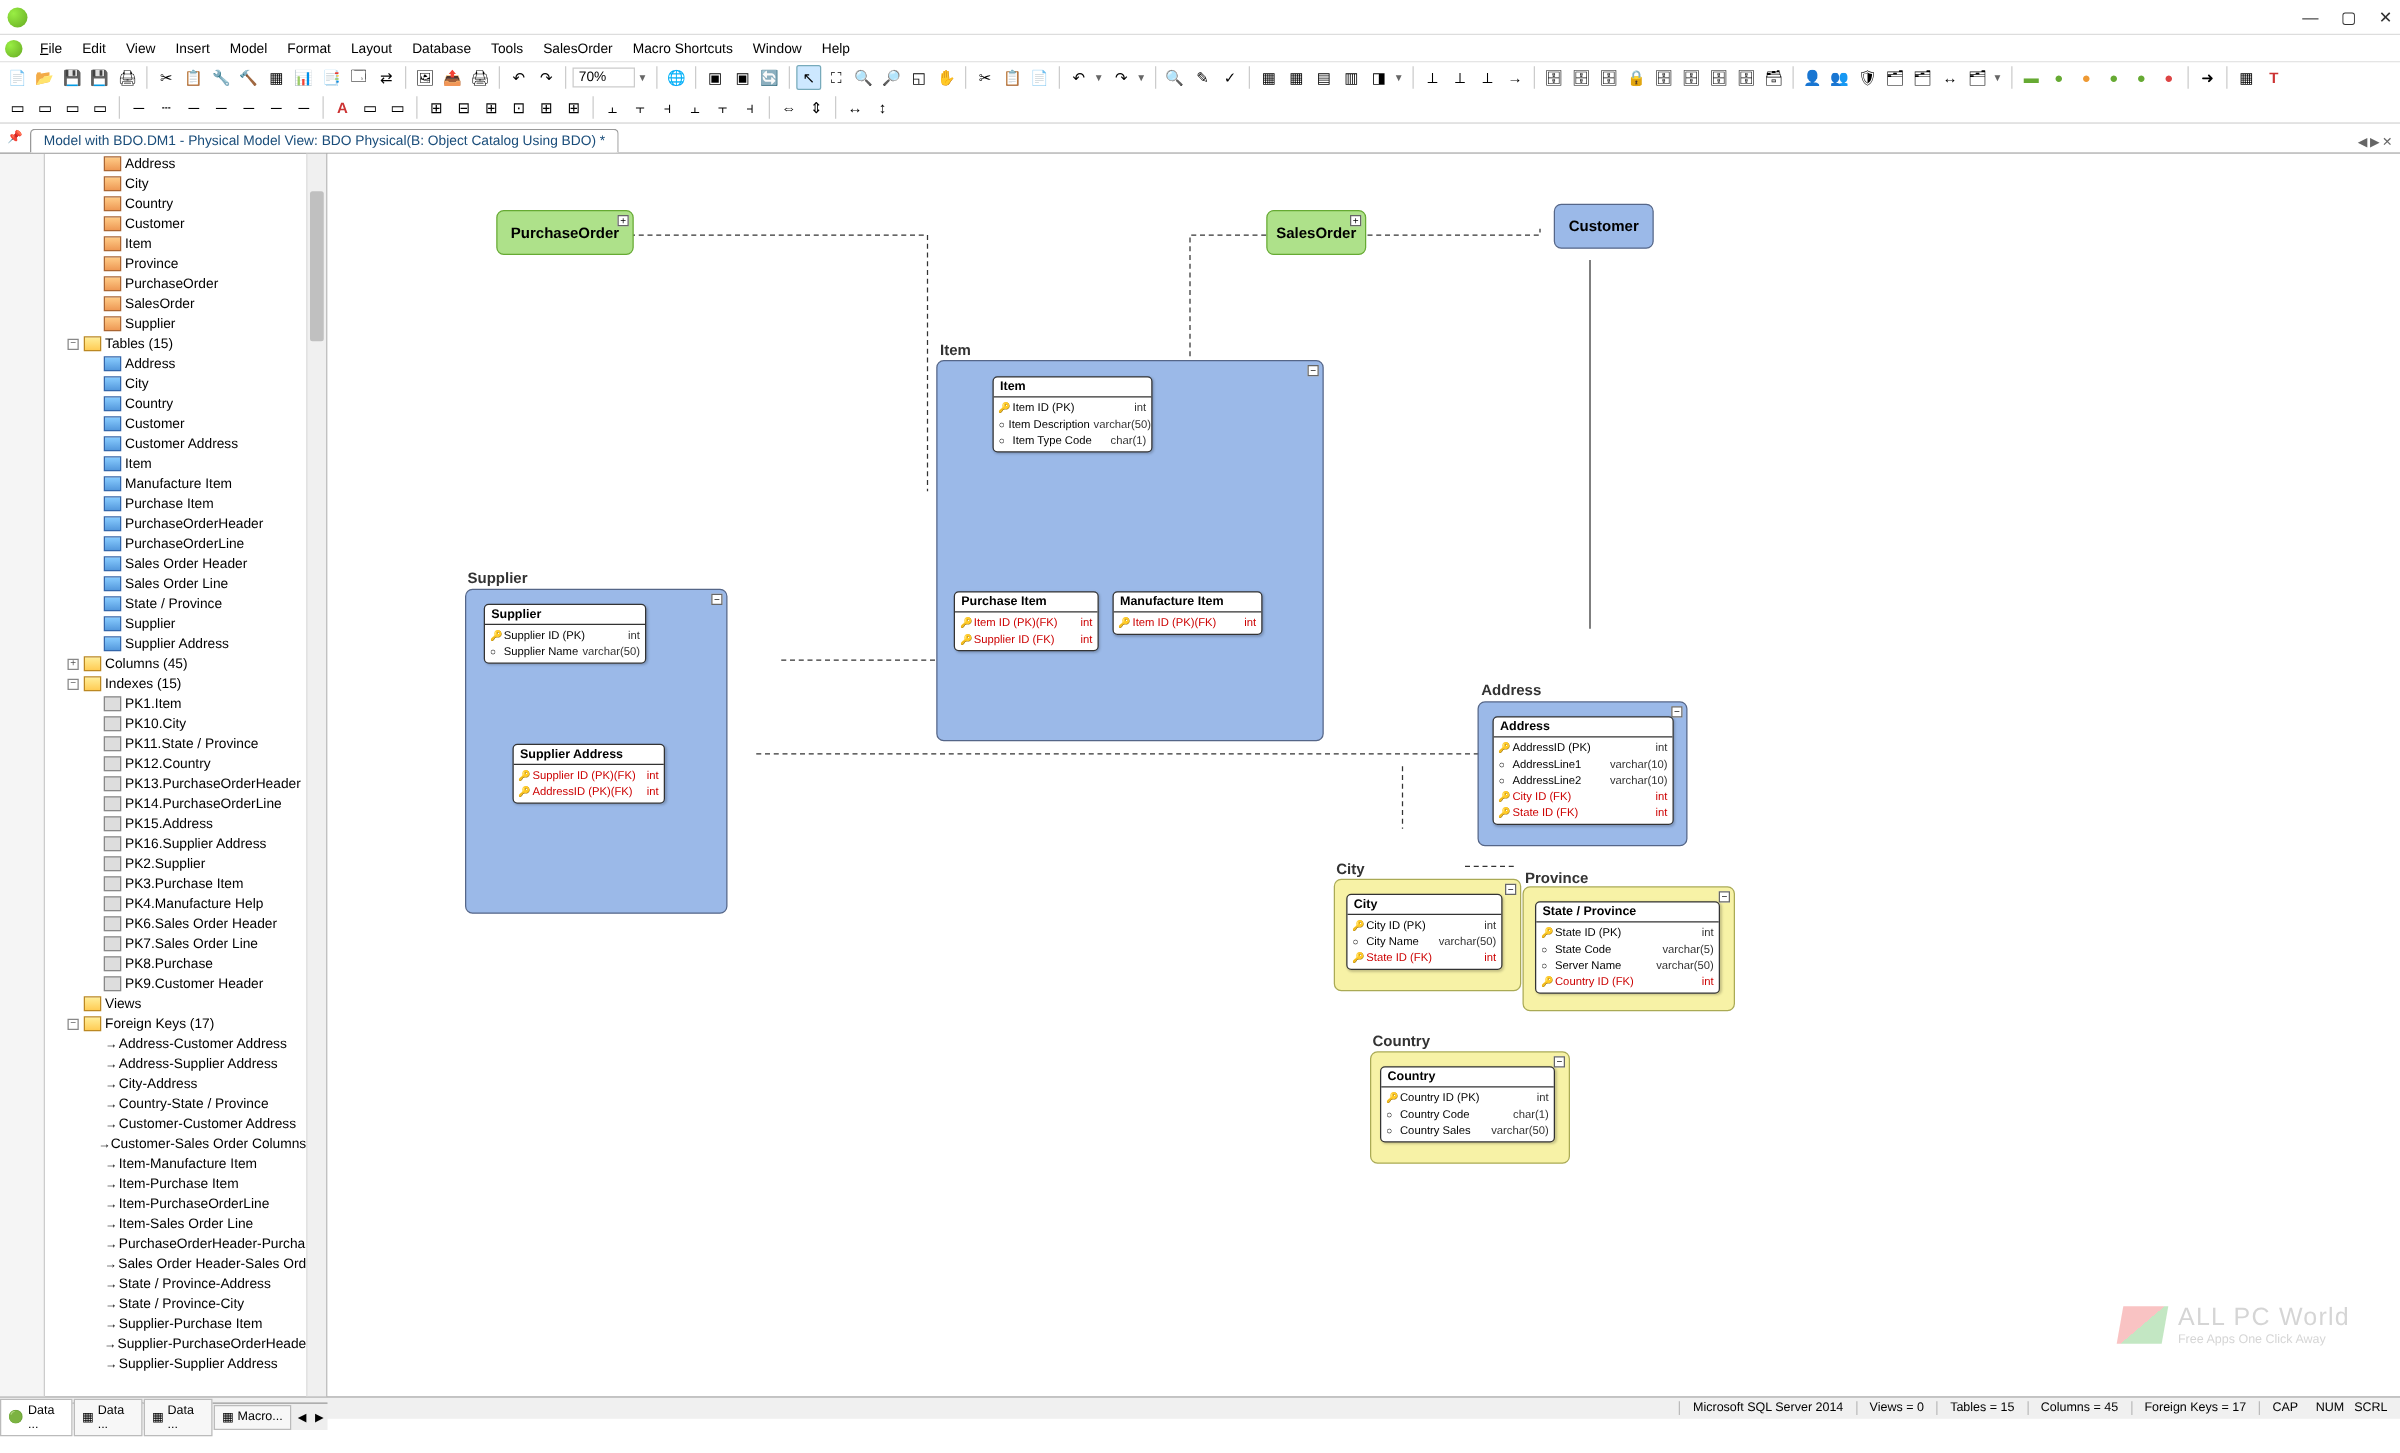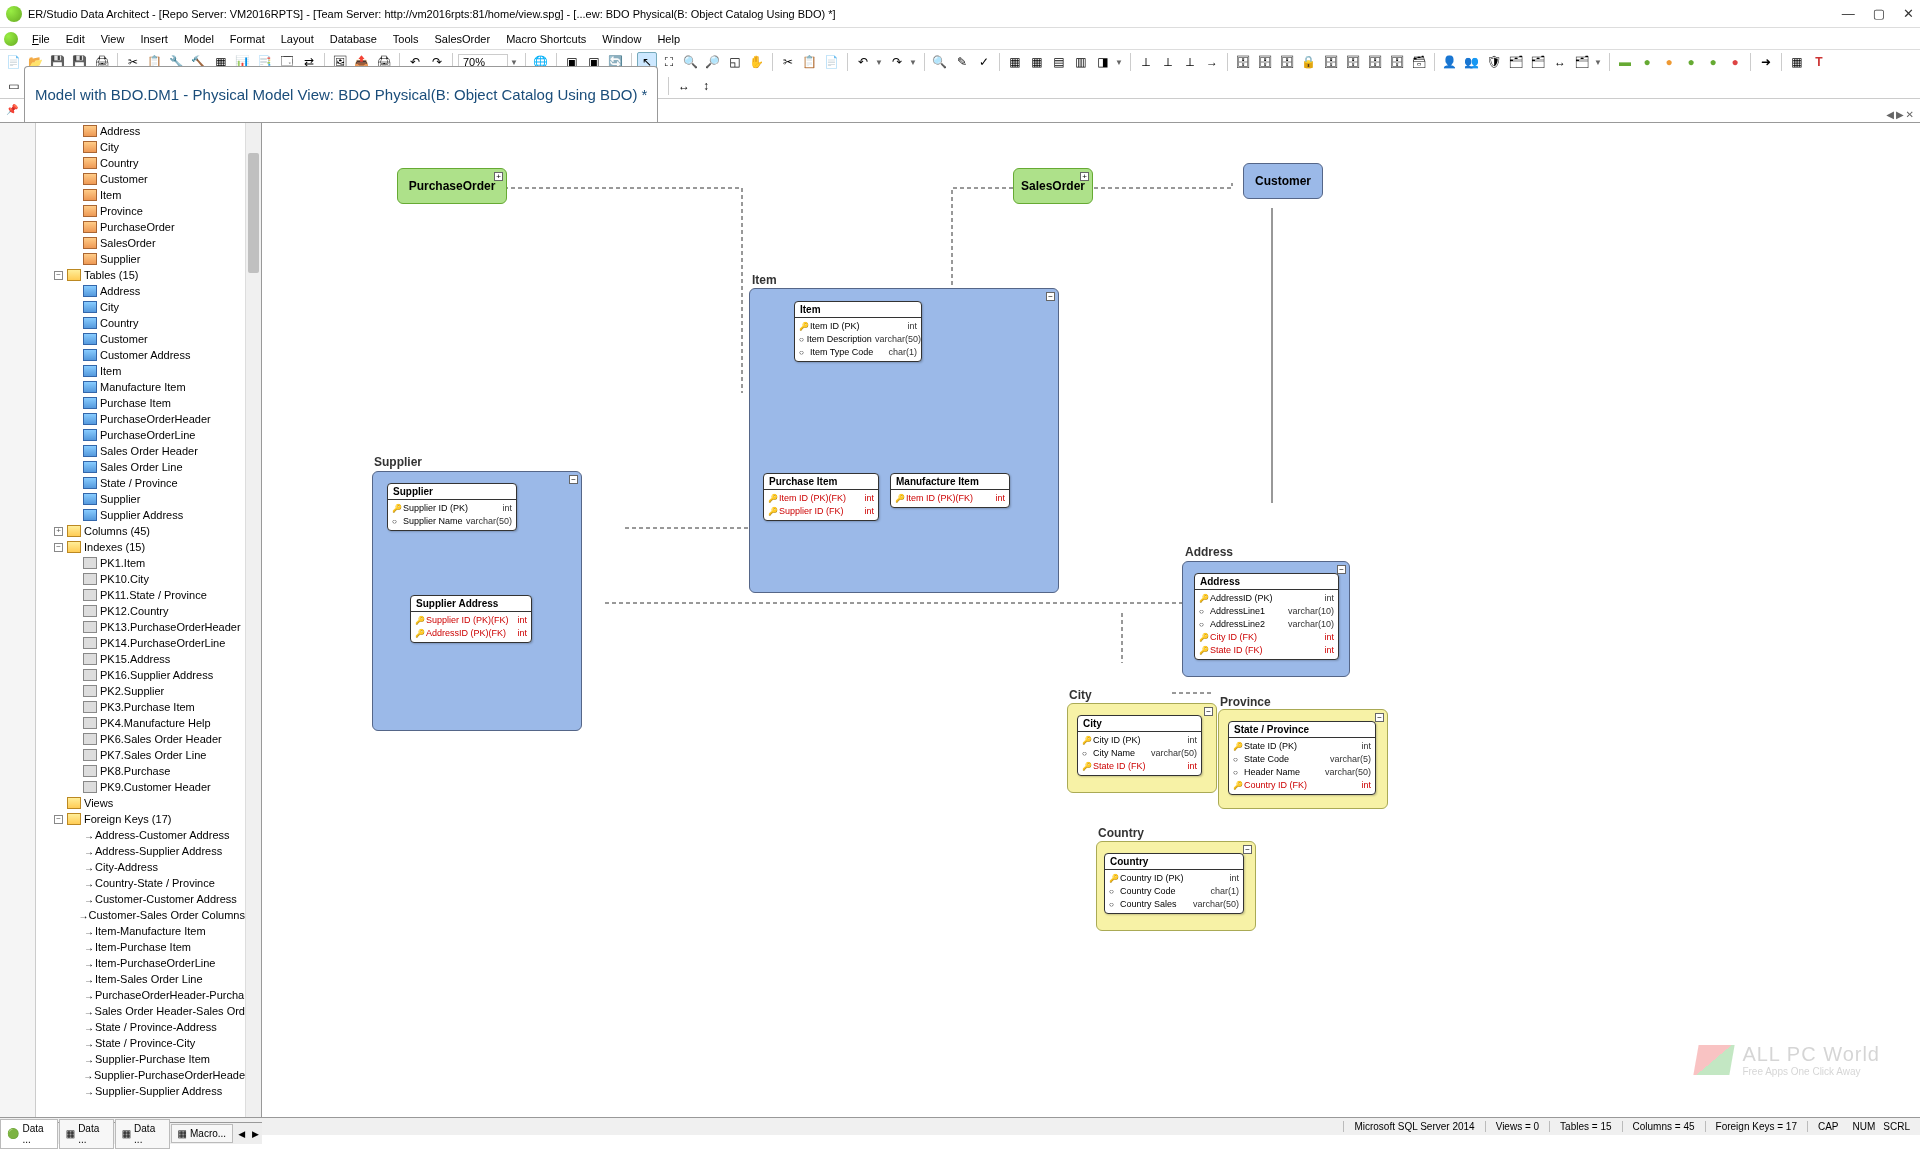--- a/index.html
+++ b/index.html
@@ -21,21 +21,21 @@
 .toolbars { background: #fff; border-bottom: 1px solid #ccc; }
 .toolbar-row { display: flex; align-items: center; padding: 2px 4px; gap: 2px; }
 .toolbar-row .tb-btn { width: 20px; height: 20px; display:flex; align-items:center; justify-content:center; cursor:pointer; border-radius:2px; font-size:12px; }
 .toolbar-row .sep { width:1px; height:18px; background:#ccc; margin:0 3px; }
 .toolbar-row .zoom { border:1px solid #ccc; padding:1px 4px; font-size:11px; min-width:50px; }
 .toolbar-row .dd { width:10px; font-size:8px; color:#666; }
 
 
 .tabstrip { height: 24px; background: #fff; border-bottom: 1px solid #999; display:flex; align-items:flex-end; padding-left:4px; position:relative; }
 .tabstrip .pin { width:14px; height:14px; margin:0 4px 4px 2px; font-size:10px; color:#666; }
-.tabstrip .tab { background: linear-gradient(#e6e6e6,#d9d9d9); border:1px solid #999; border-bottom:none; border-radius:4px 4px 0 0; padding:19px 10px; font-size:15px; }
+.tabstrip .tab { background: linear-gradient(#e6e6e6,#d9d9d9); border:1px solid #999; border-bottom:none; border-radius:4px 4px 0 0; padding:3px 10px; font-size:11px; }
 .tabstrip .tab.active { background:#fff; color:#1a4d7a; font-weight:500; }
 .tabstrip .tabnav { margin-left:auto; display:flex; gap:2px; margin-right:6px; margin-bottom:2px; }
 .tabstrip .tabnav span { font-size:10px; cursor:pointer; color:#666; }
 
 
 .main { display:flex; height: calc(100% - 28px - 22px - 54px - 24px - 22px - 18px); }
 
 
 .tree-panel { width: 262px; border-right:1px solid #999; display:flex; flex-direction:column; background:#fff; }
 .tree-left-bar { width:36px; background:#f5f5f5; border-right:1px solid #ccc; }
@@ -89,21 +89,20 @@
 
 .watermark { position:absolute; right:40px; bottom:40px; opacity:.35; font-size:20px; color:#888; display:flex; align-items:center; gap:10px; pointer-events:none; }
 .watermark .logo { width:36px; height:30px; background:linear-gradient(135deg,#e55 50%,#5b5 50%); transform:skewX(-10deg); }
 
 </style>
 </head>
 <body>
 
 <div class="titlebar">
   <span class="app-icon"></span>
-  <span>ER/Studio Data Architect - [Repo Server: VM2016RPTS] - [Team Server: http://vm2016rpts:81/home/view.spg] - [...ew: BDO Physical(B: Object Catalog Using BDO) *]</span>
   <div class="wincontrols">
     <span>—</span>
     <span>▢</span>
     <span>✕</span>
   </div>
 </div>
 
 <div class="menubar">
   <span class="sys-icon"></span>
   <span class="menu-item"><u>F</u><span>ile</span></span>
@@ -782,21 +781,21 @@
             <span class="nm">State ID (PK)</span>
             <span class="ty">int</span>
           </div>
           <div class="col">
             <span class="key">○</span>
             <span class="nm">State Code</span>
             <span class="ty">varchar(5)</span>
           </div>
           <div class="col">
             <span class="key">○</span>
-            <span class="nm">Header Name</span>
+            <span class="nm">Server Name</span>
             <span class="ty">varchar(50)</span>
           </div>
           <div class="col fk">
             <span class="key">🔑</span>
             <span class="nm">Country ID (FK)</span>
             <span class="ty">int</span>
           </div>
         </div>
     </div>
 

